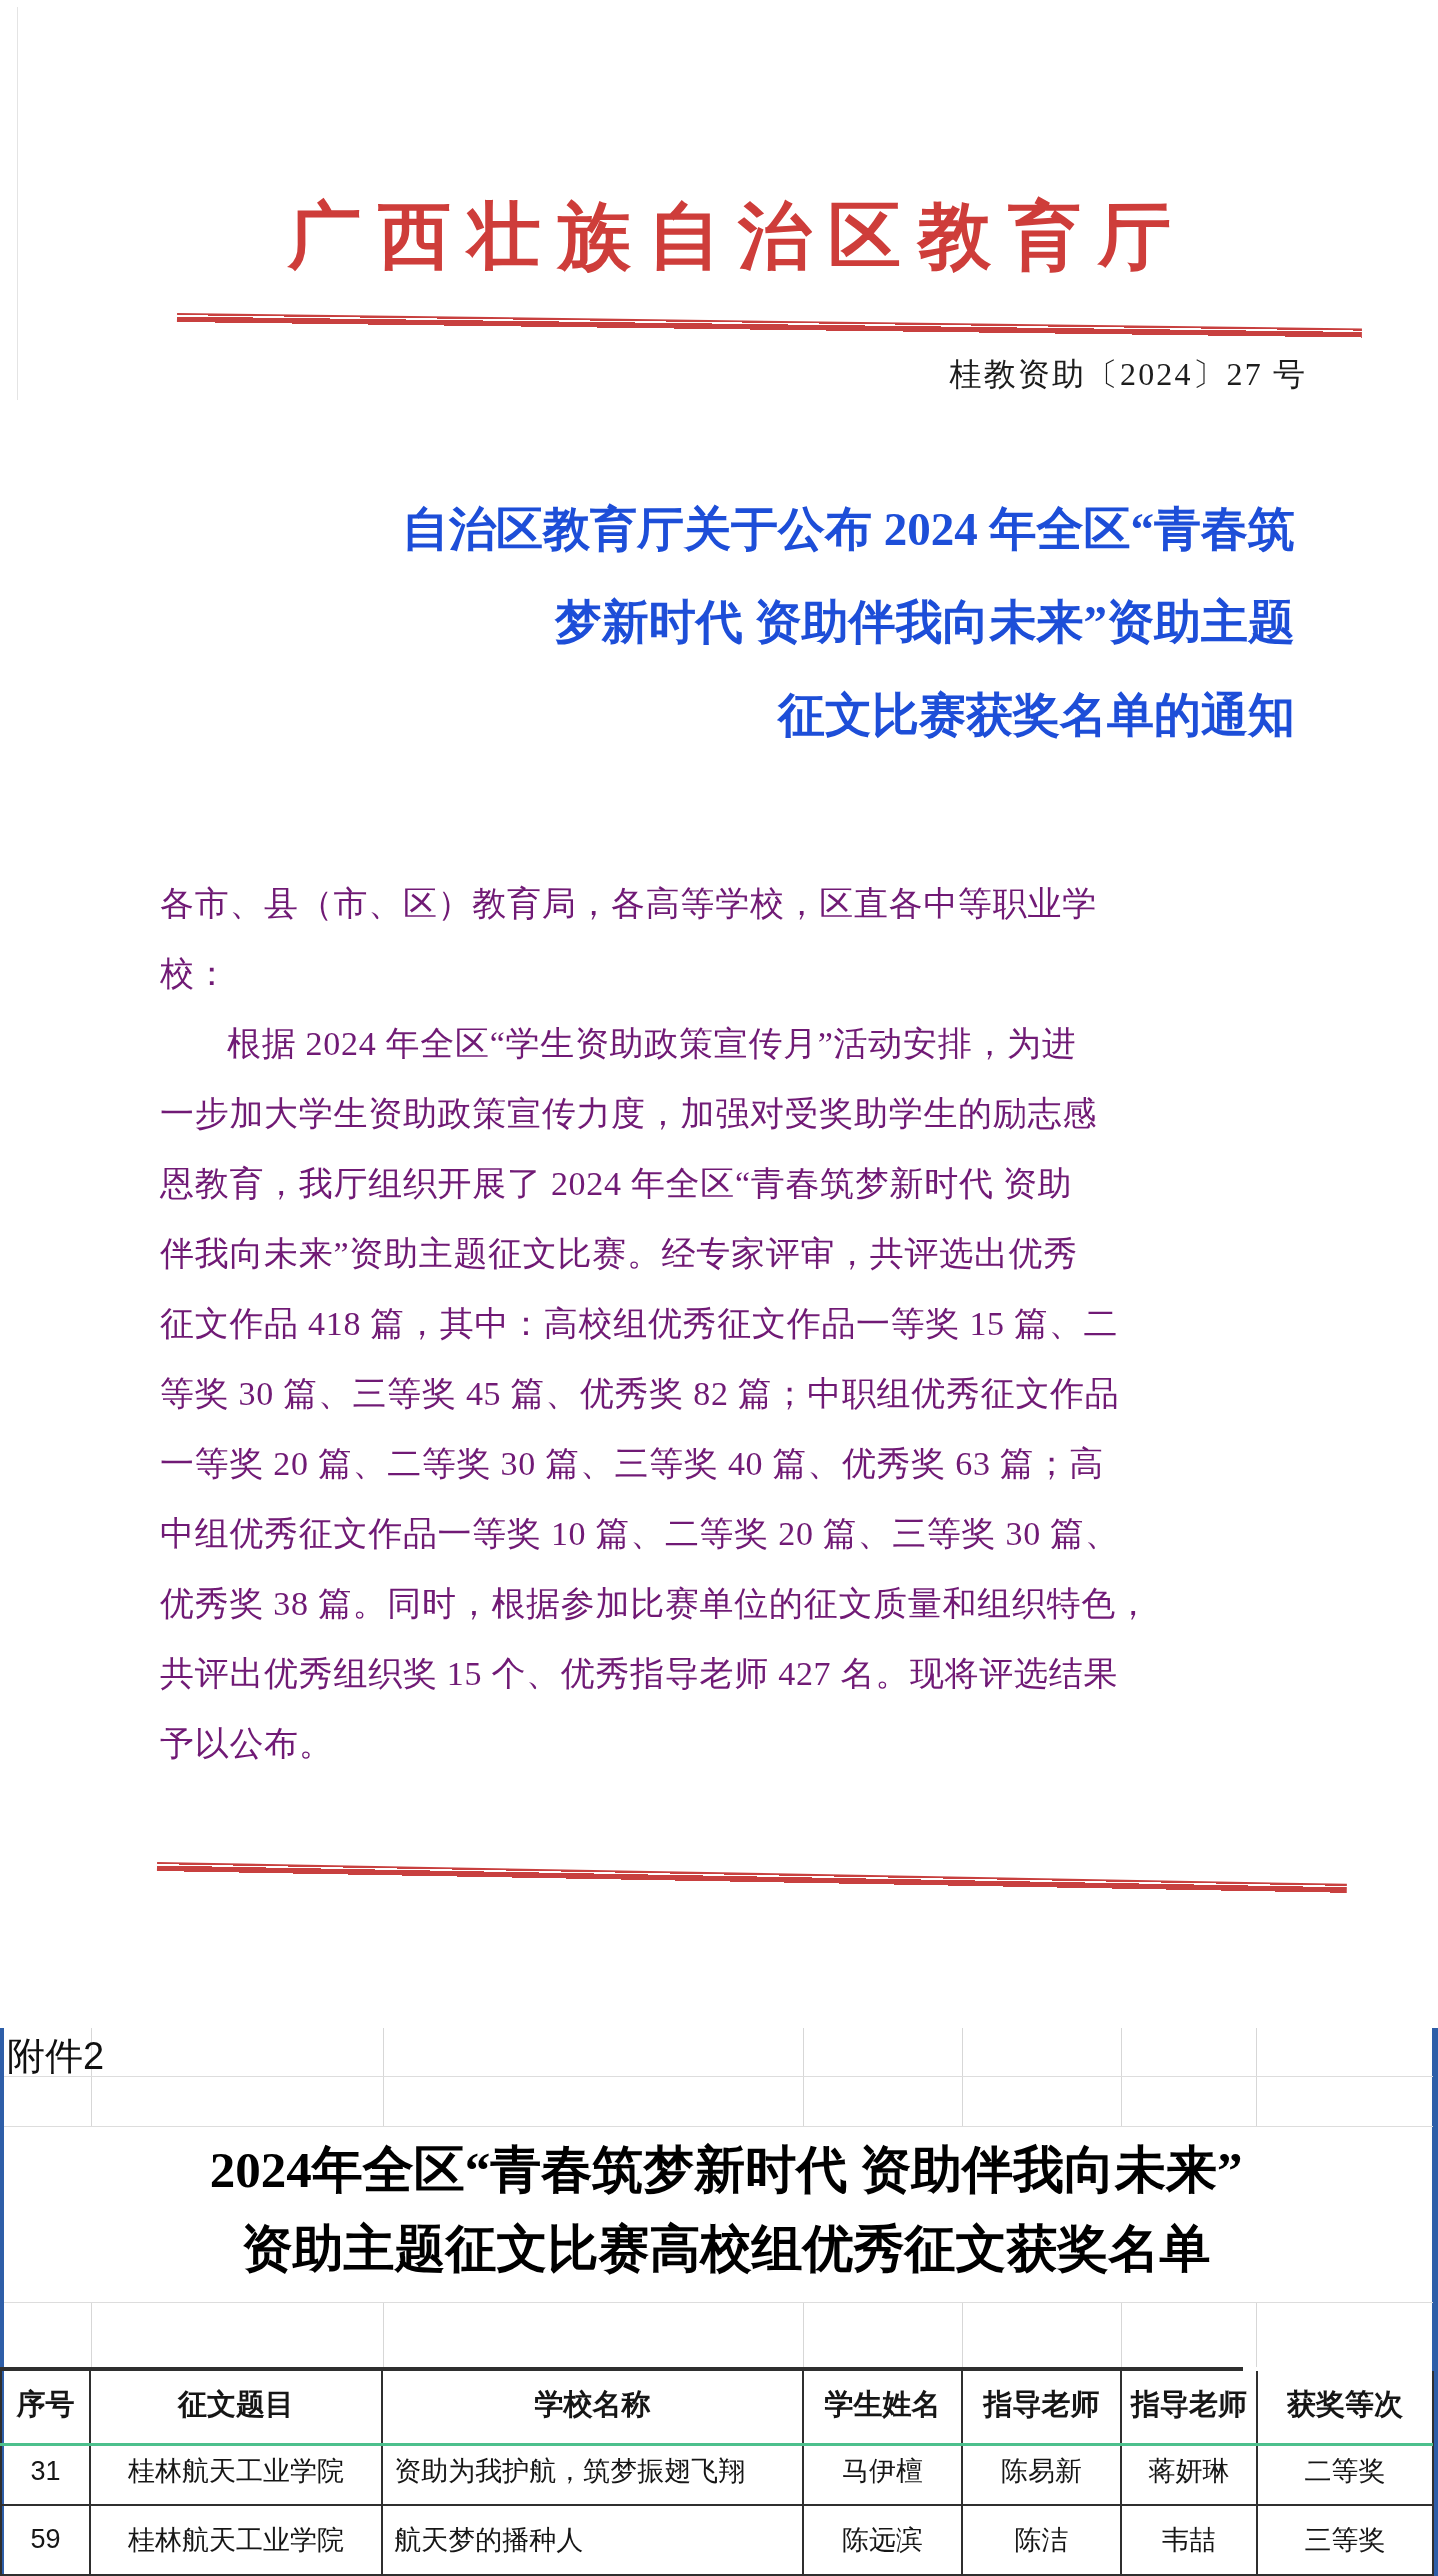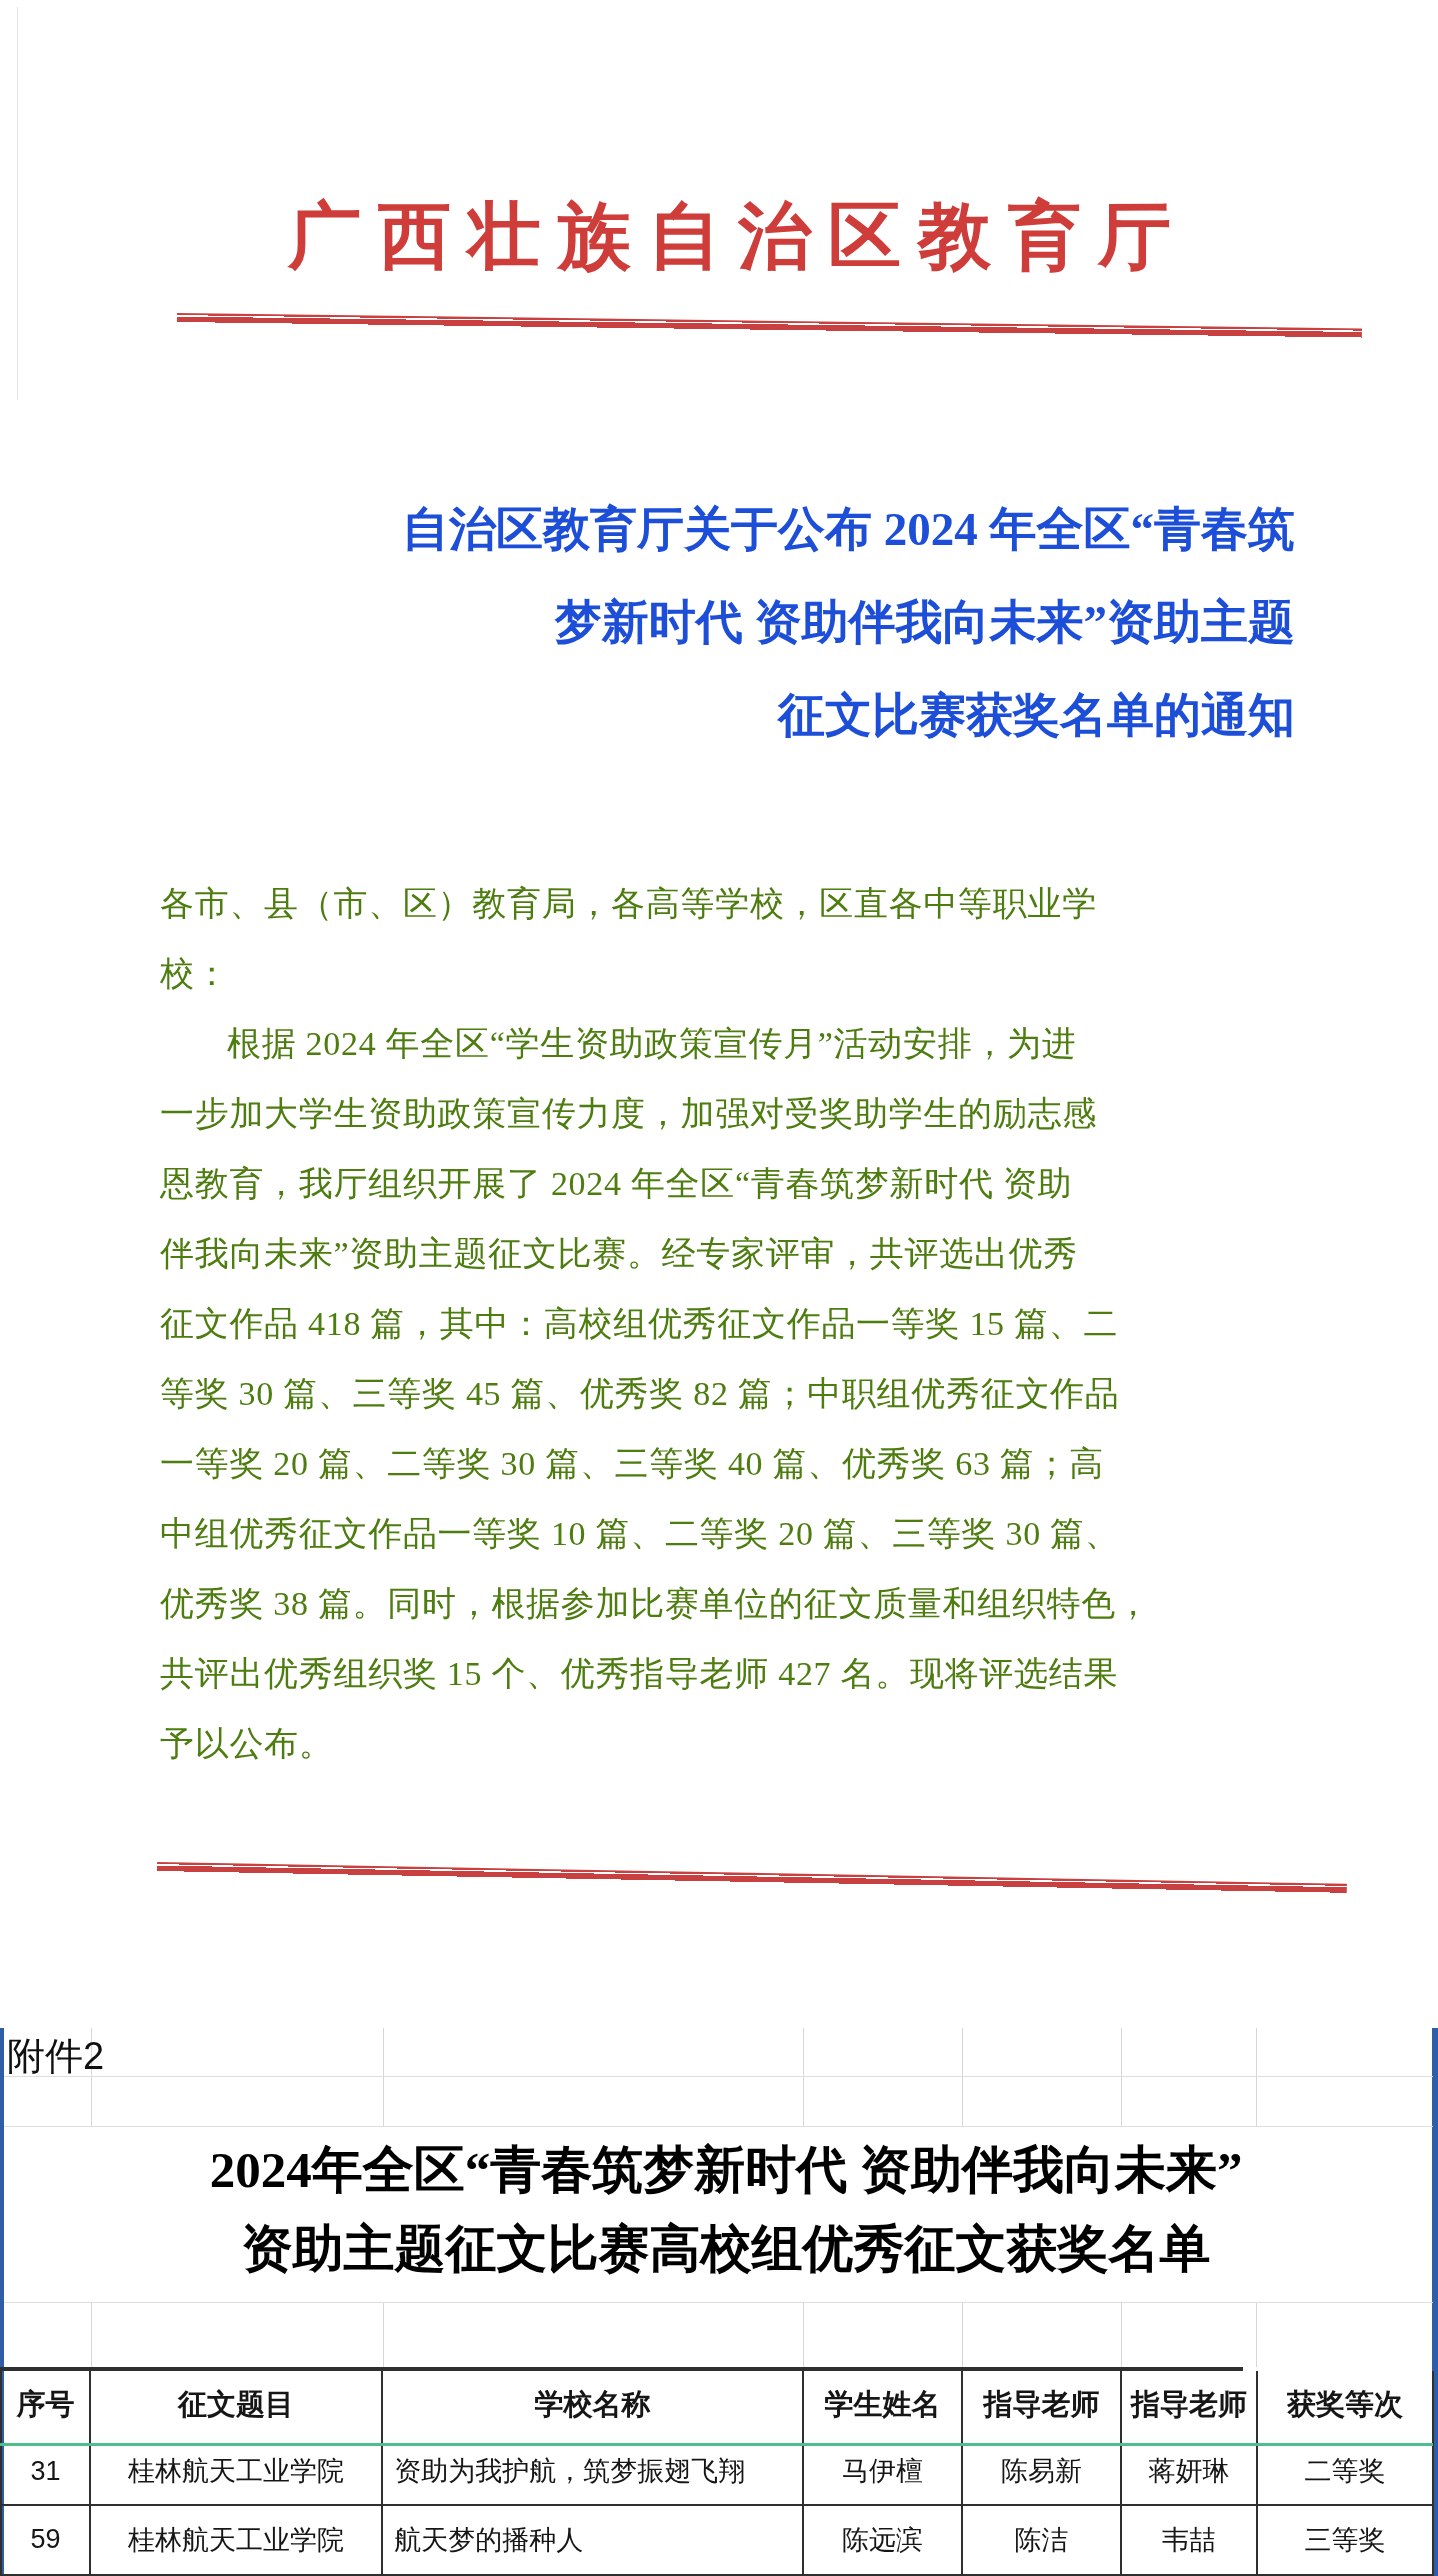--- a/index.html
+++ b/index.html
@@ -11,21 +11,21 @@
           font-size:73px;font-weight:700;color:#ce3d3a;letter-spacing:17px;white-space:nowrap;}
   .rule{position:absolute;height:10.5px;transform-origin:left center;
         background:linear-gradient(to bottom,#c8403f 0 2.1px,rgba(0,0,0,0) 2.1px 3.5px,#c8403f 3.5px 9px,rgba(0,0,0,0) 9px);}
   .rule-top{left:177px;top:313px;width:1185px;transform:rotate(0.75deg);}
   .rule-bottom{left:157px;top:1862px;width:1190px;transform:rotate(1.05deg);}
   .docnum{position:absolute;left:162px;top:353px;width:1145px;text-align:right;
           font-size:32px;letter-spacing:2.1px;color:#1d1d1d;white-space:nowrap;}
   .doc-title{position:absolute;left:143px;top:483px;width:1152px;text-align:right;
              font-size:47px;font-weight:700;color:#1d4ed8;}
   .doc-title .tline{line-height:93px;white-space:nowrap;}
-  .body-text{position:absolute;left:160px;top:869px;width:1166px;font-size:34px;color:#4d7c0f;}
+  .body-text{position:absolute;left:160px;top:869px;width:1166px;font-size:34px;color:#701a75;}
   .body-text .bline{height:70px;line-height:70px;letter-spacing:0.7px;white-space:nowrap;}
   .body-text .indent{text-indent:67px;}
   
   .sheet{position:absolute;left:0;top:2028px;width:1438px;height:548px;background:#ffffff;
          font-family:"Liberation Sans","DejaVu Sans",sans-serif;color:#111;}
   .edge-blue-left{position:absolute;left:0;top:0;width:3.5px;height:548px;background:#2e5ea8;}
   .edge-blue-right{position:absolute;right:0;top:0;width:5.6px;height:548px;background:#2e5ea8;}
   .vgrid{position:absolute;width:1.4px;background:#d7d7d7;}
   .hgrid{position:absolute;left:3.5px;width:1429px;height:1.4px;background:#dddddd;}
   .attach-label{position:absolute;left:7px;top:2.8px;font-size:38px;color:#101010;white-space:nowrap;}
@@ -49,20 +49,21 @@
 <body>
 
 <div class="page">
 
   <div class="scan-artifact"></div>
 
   <div class="agency">广西壮族自治区教育厅</div>
 
   <div class="rule rule-top"></div>
 
+  <div class="docnum">桂教资助〔2024〕27 号</div>
 
   <div class="doc-title">
     <div class="tline">自治区教育厅关于公布 2024 年全区“青春筑</div>
     <div class="tline">梦新时代 资助伴我向未来”资助主题</div>
     <div class="tline">征文比赛获奖名单的通知</div>
   </div>
 
   <div class="body-text">
     <div class="bline">各市、县（市、区）教育局，各高等学校，区直各中等职业学</div>
     <div class="bline">校：</div>

